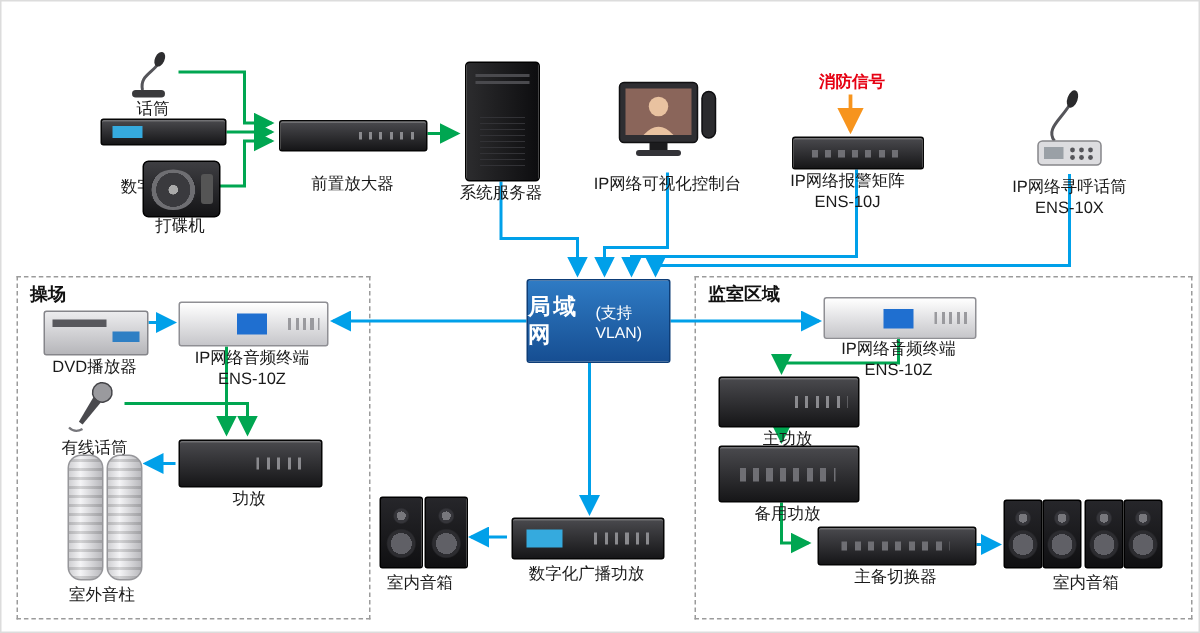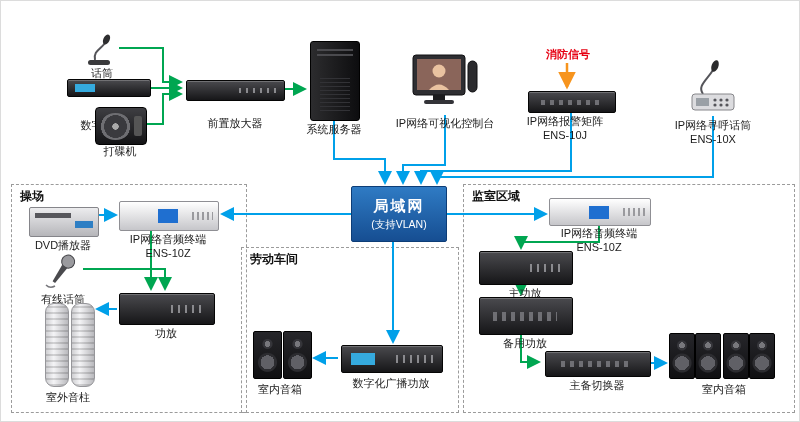--- a/index.html
+++ b/index.html
@@ -9,21 +9,21 @@
   .zone-title{position:absolute;top:3px;font-size:12px;font-weight:bold;color:#111;white-space:nowrap;}
   .zone-title.center{left:0;right:0;text-align:center;}
   .zone-title.left{left:8px;}
   .wires{position:absolute;left:0;top:0;width:800px;height:422px;pointer-events:none;}
   .lbl{position:absolute;font-size:11px;color:#1a1a1a;text-align:center;line-height:1.25;}
   .lbl .ln{display:block;}
   .fire-lbl{position:absolute;font-size:11px;font-weight:bold;color:#e60012;text-align:center;}
   
   .lan{position:absolute;left:350px;top:185px;width:94px;height:54px;border-radius:2px;
        background:linear-gradient(#2f7bc4,#164e92);border:1px solid #0d3d77;color:#fff;
-       display:flex;flex-direction:column;align-items:center;justify-content:center;}
+       display:flex;flex-direction:row;align-items:center;justify-content:center;}
   .lan-title{font-size:15px;font-weight:bold;letter-spacing:2px;}
   .lan-sub{font-size:10.5px;margin-top:2px;}
   
   .dev{position:absolute;}
   .rack{position:absolute;background:linear-gradient(#4a4a4e,#161618);border:1px solid #050505;
         border-radius:2px;box-shadow:inset 0 1px 0 rgba(255,255,255,.22);}
   .rack.scr::before{content:"";position:absolute;left:9%;top:28%;width:24%;height:44%;background:#35aade;}
   .rack.kno::after{content:"";position:absolute;right:8%;top:36%;width:38%;height:28%;
         background:repeating-linear-gradient(90deg,#8a8a8e 0 2px,transparent 2px 7px);}
   .rack.ports::after{content:"";position:absolute;left:14%;top:38%;width:70%;height:26%;
@@ -53,23 +53,20 @@
                   linear-gradient(90deg,#cfcfd2,#f4f4f6 35%,#b9b9bd);}
 </style>
 </head>
 <body>
 
 <div class="canvas">
 
   <div class="zone" style="left:10px;top:183px;width:222px;height:227px;padding-left:12px;">
     <div class="zone-title left">操场</div>
   </div>
-  <div class="zone" style="left:240px;top:246px;width:216px;height:164px;">
-    <div class="zone-title left">劳动车间</div>
-  </div>
   <div class="zone" style="left:462px;top:183px;width:330px;height:227px;">
     <div class="zone-title left">监室区域</div>
   </div>
 
   <svg class="wires">
     <defs>
       <marker id="aG" markerWidth="7" markerHeight="7" refX="6" refY="3.5" orient="auto">
           <path d="M0,0 L7,3.5 L0,7 Z" fill="#00a651"></path>
         </marker>
       <marker id="aB" markerWidth="7" markerHeight="7" refX="6" refY="3.5" orient="auto">

